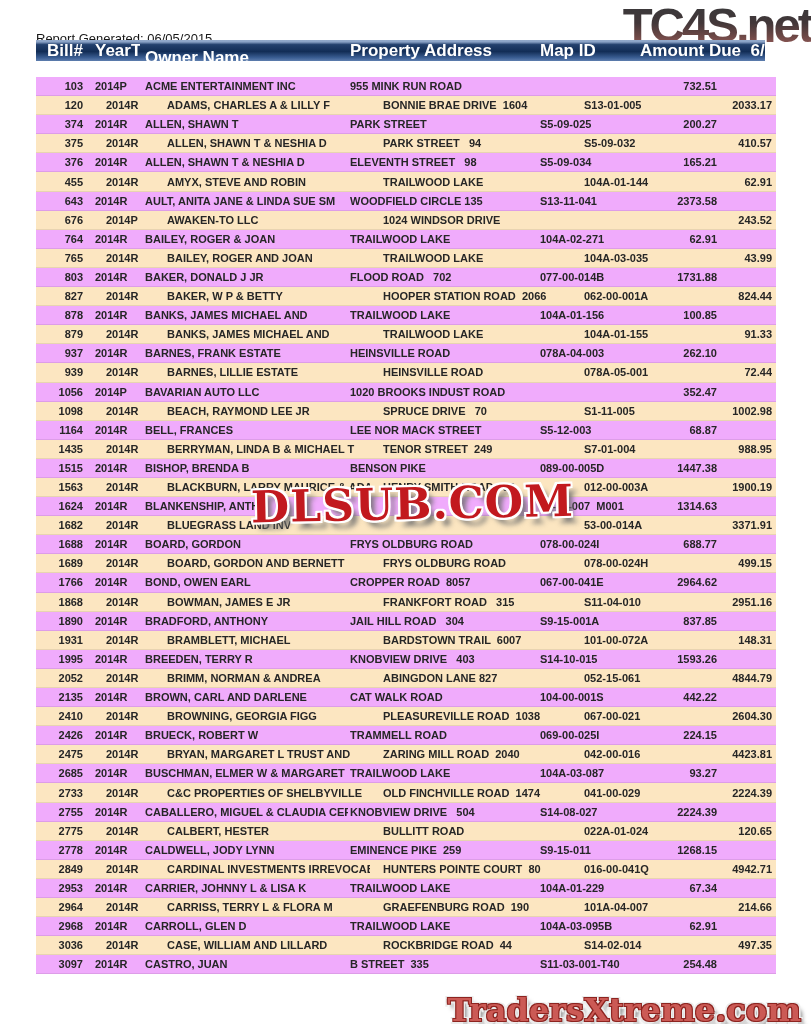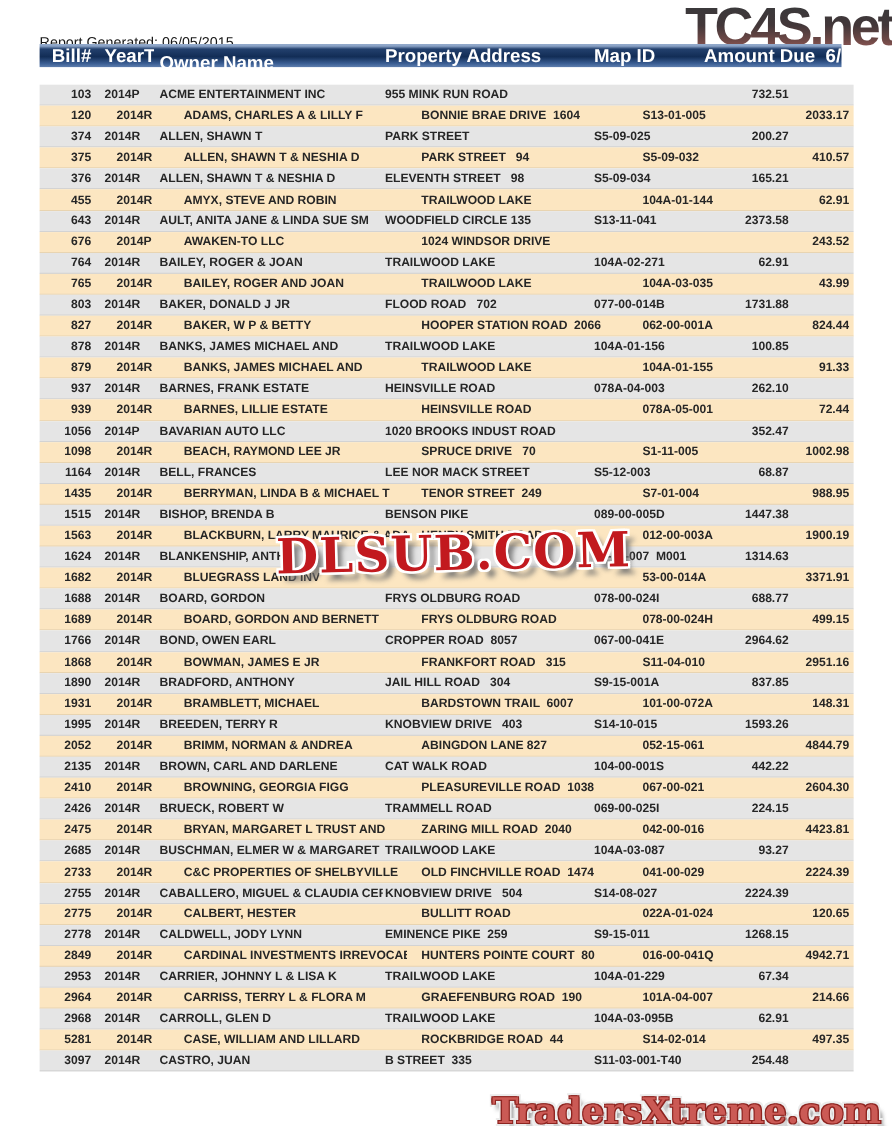--- a/index.html
+++ b/index.html
@@ -31,21 +31,21 @@
   .h.owner{width:208px;padding-left:5px;margin-top:14px;}
   .h.addr{width:189px;padding-left:2px;}
   .h.map{width:103px;padding-left:3px;}
   .h.amt{width:125px;text-align:right;padding-right:6px;}
   .rows{position:absolute;left:36px;top:77px;width:740px;}
   .row{
     display:flex;align-items:center;height:19.1px;box-sizing:border-box;
     border-bottom:1px solid rgba(0,0,0,0.08);
     font-size:11px;font-weight:bold;color:#262626;
   }
-  .row.plain{background:#e5e5e5;}
+  .row.plain{background:#f0abfc;}
   .row.cream{background:#fce6c1;gap:11px;}
   .c.bill{width:52px;text-align:right;padding-right:5px;}
   .c.year{width:52px;padding-left:7px;}
   .c.owner{width:208px;padding-left:5px;}
   .c.addr{width:189px;padding-left:2px;}
   .c.map{width:103px;padding-left:3px;}
   .c.amt{width:77px;text-align:right;}
   .c.sp{flex:1 1 auto;}
   .watermark{
     position:absolute;left:251px;top:482px;z-index:5;
@@ -487,21 +487,21 @@
     <div class="row plain">
       <div class="c bill">2968</div>
       <div class="c year">2014R</div>
       <div class="c owner">CARROLL, GLEN D</div>
       <div class="c addr">TRAILWOOD LAKE</div>
       <div class="c map">104A-03-095B</div>
       <div class="c amt">62.91</div>
       <div class="c sp"></div>
     </div>
     <div class="row cream">
-      <div class="c bill">5281</div>
+      <div class="c bill">3036</div>
       <div class="c year">2014R</div>
       <div class="c owner">CASE, WILLIAM AND LILLARD</div>
       <div class="c addr">ROCKBRIDGE ROAD  44</div>
       <div class="c map">S14-02-014</div>
       <div class="c amt">497.35</div>
       <div class="c sp"></div>
     </div>
     <div class="row plain">
       <div class="c bill">3097</div>
       <div class="c year">2014R</div>

